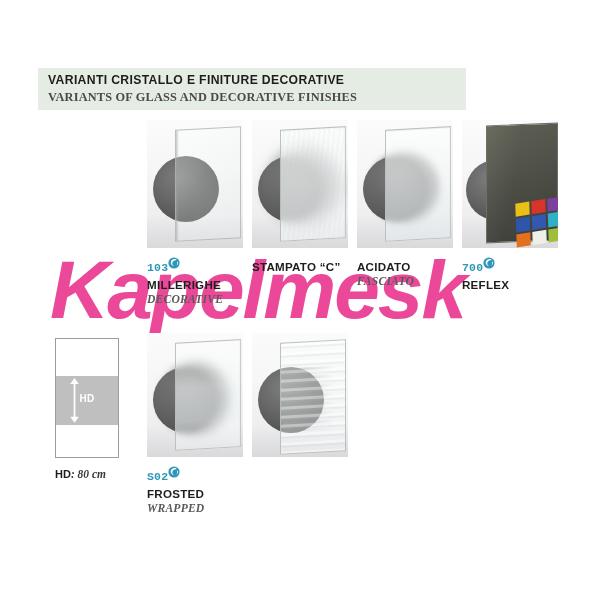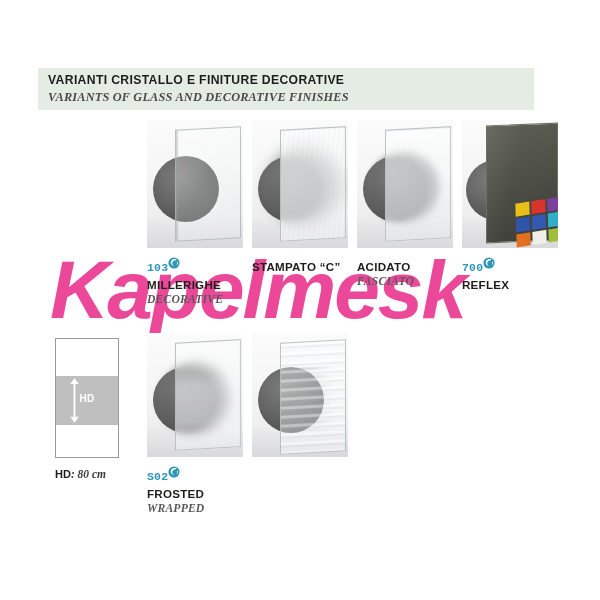--- a/index.html
+++ b/index.html
@@ -34,42 +34,41 @@
     pointer-events: none;
     z-index: 0;
     white-space: nowrap;
   }
 
   
   #header-band {
     position: absolute;
     left: 38px;
     top: 68px;
-    width: 496px;
+    width: 428px;
     height: 42px;
     background: #e5ece4;
     z-index: 2;
   }
   #header-title {
     position: absolute;
     left: 10px;
     top: 5px;
     font-size: 12.2px;
     font-weight: bold;
     letter-spacing: 0.35px;
     color: #1d1d1b;
     white-space: nowrap;
   }
   #header-subtitle {
     position: absolute;
     left: 10px;
     top: 22px;
     font-family: "Liberation Serif", serif;
     font-size: 12.3px;
-    font-style: italic;
     font-weight: bold;
     letter-spacing: 0.2px;
     color: #4a4a48;
     white-space: nowrap;
   }
 
   
   .row {
     position: absolute;
     z-index: 3;

